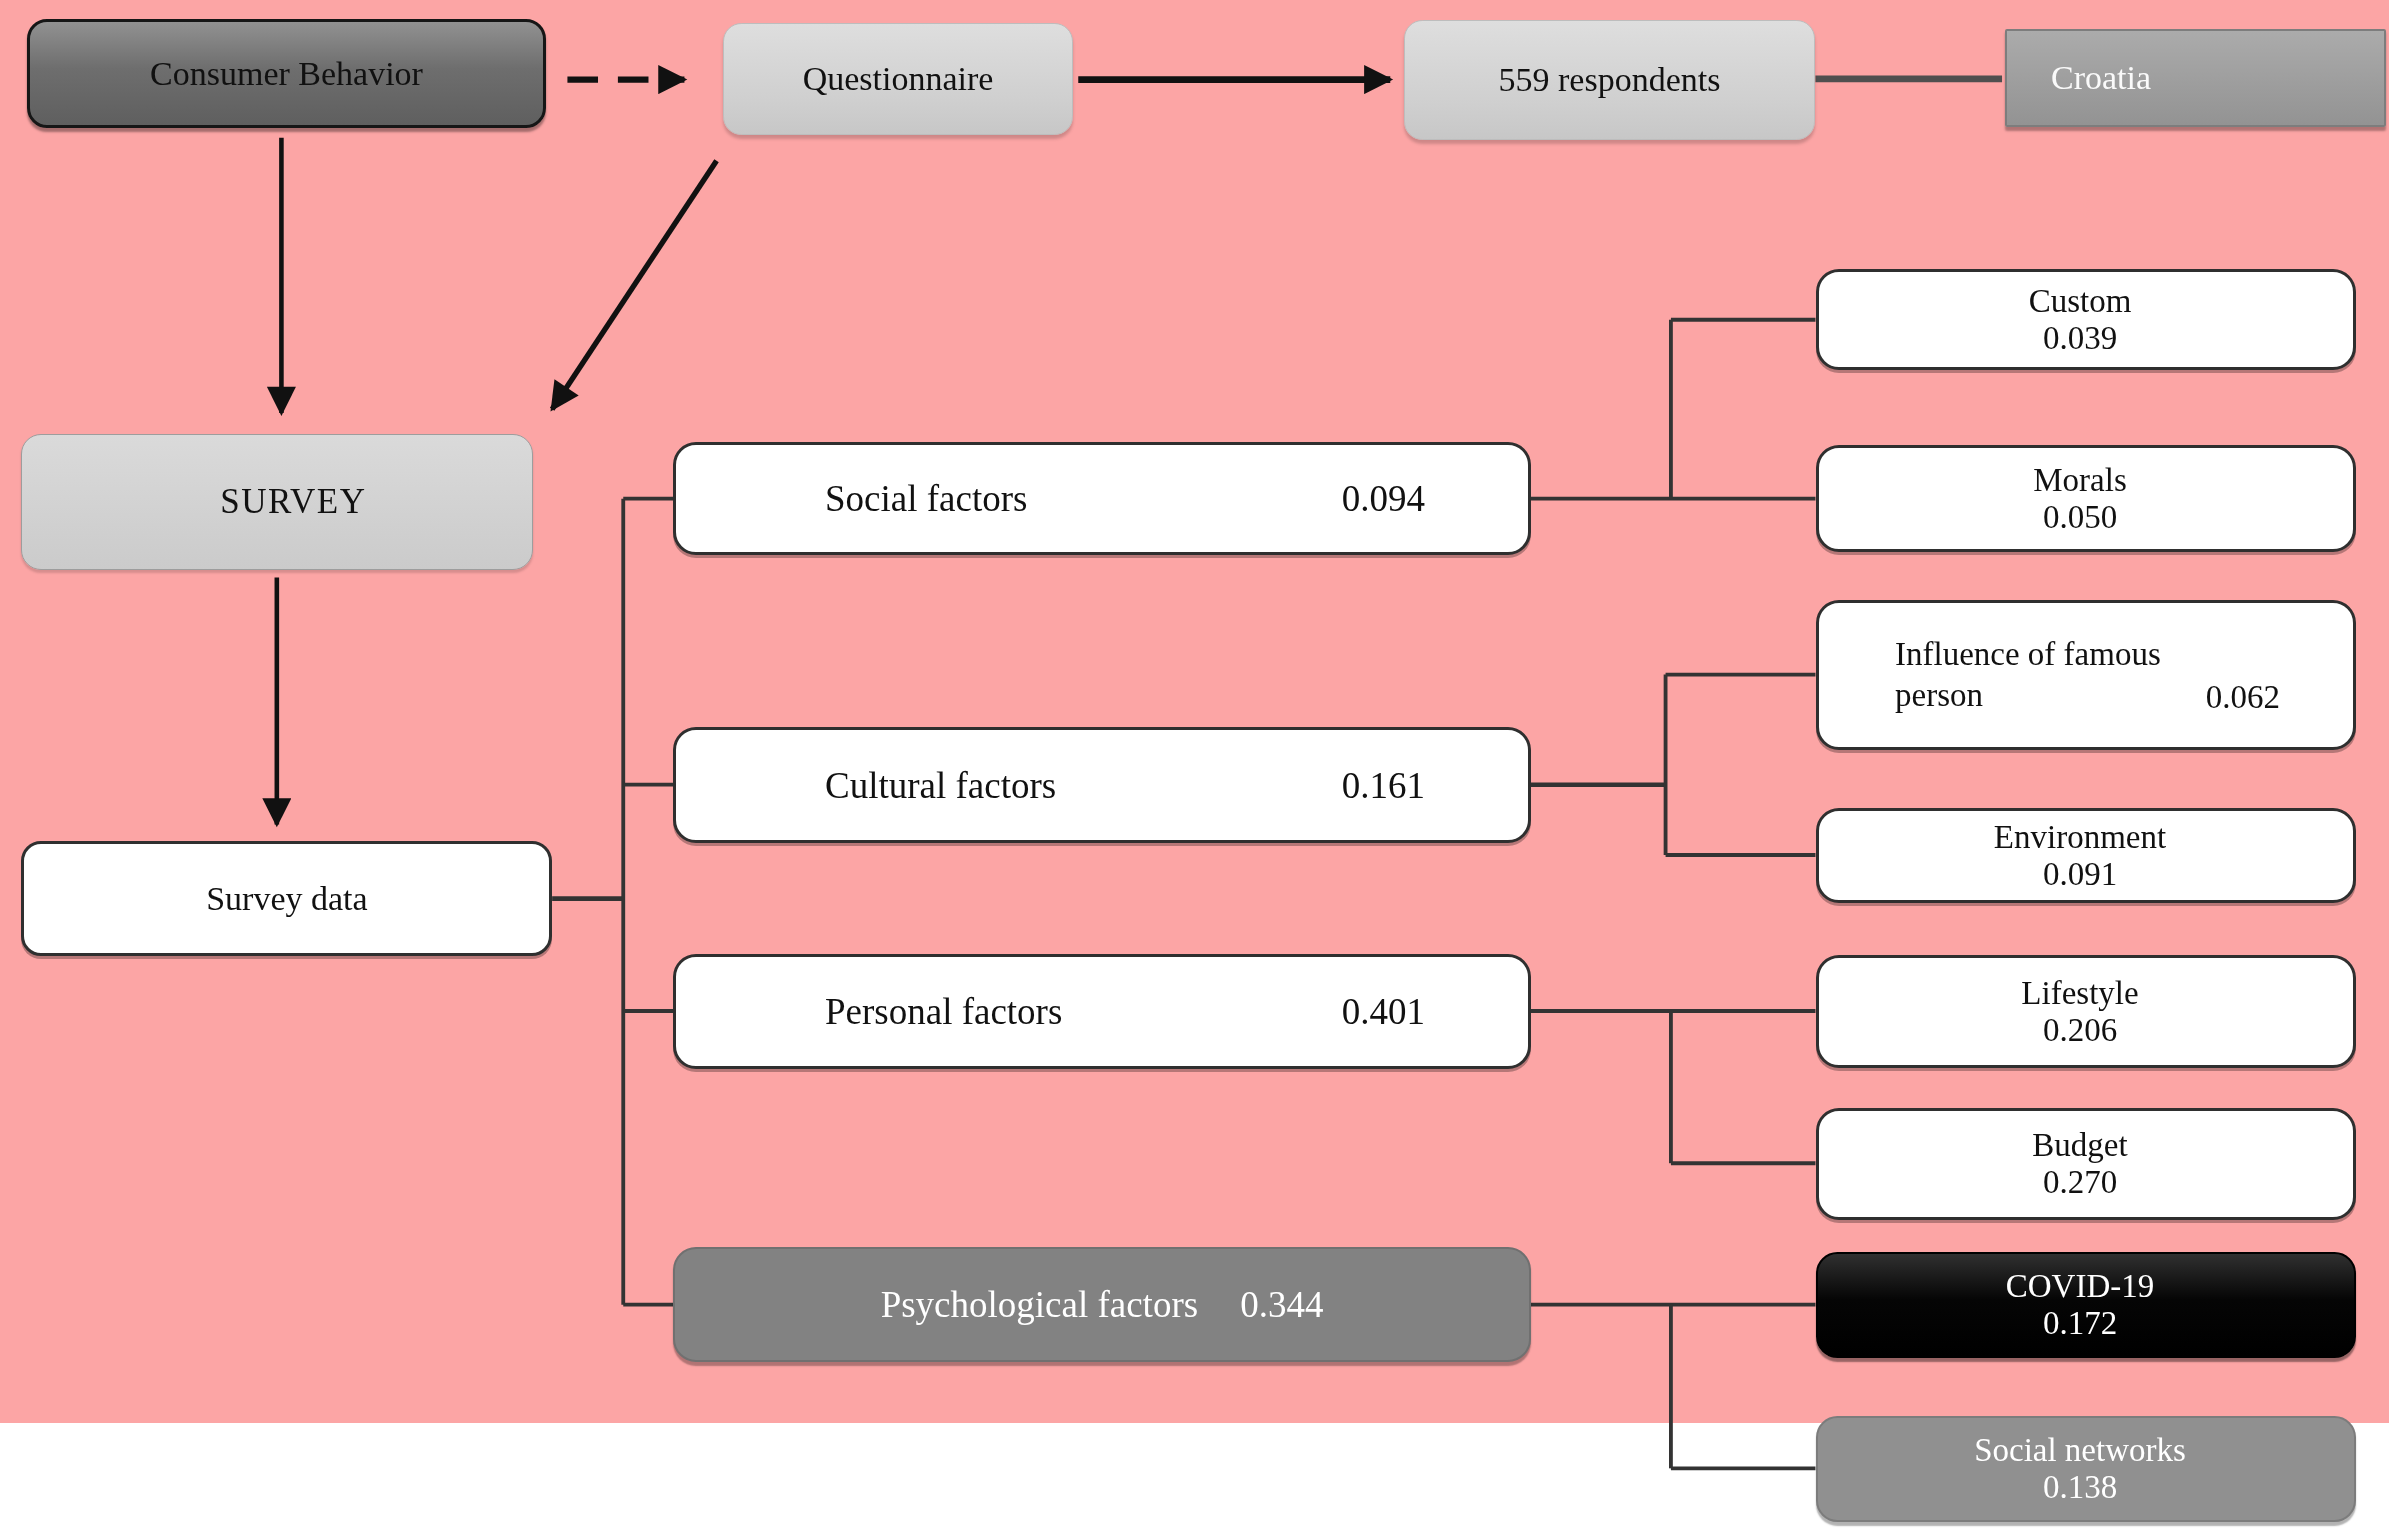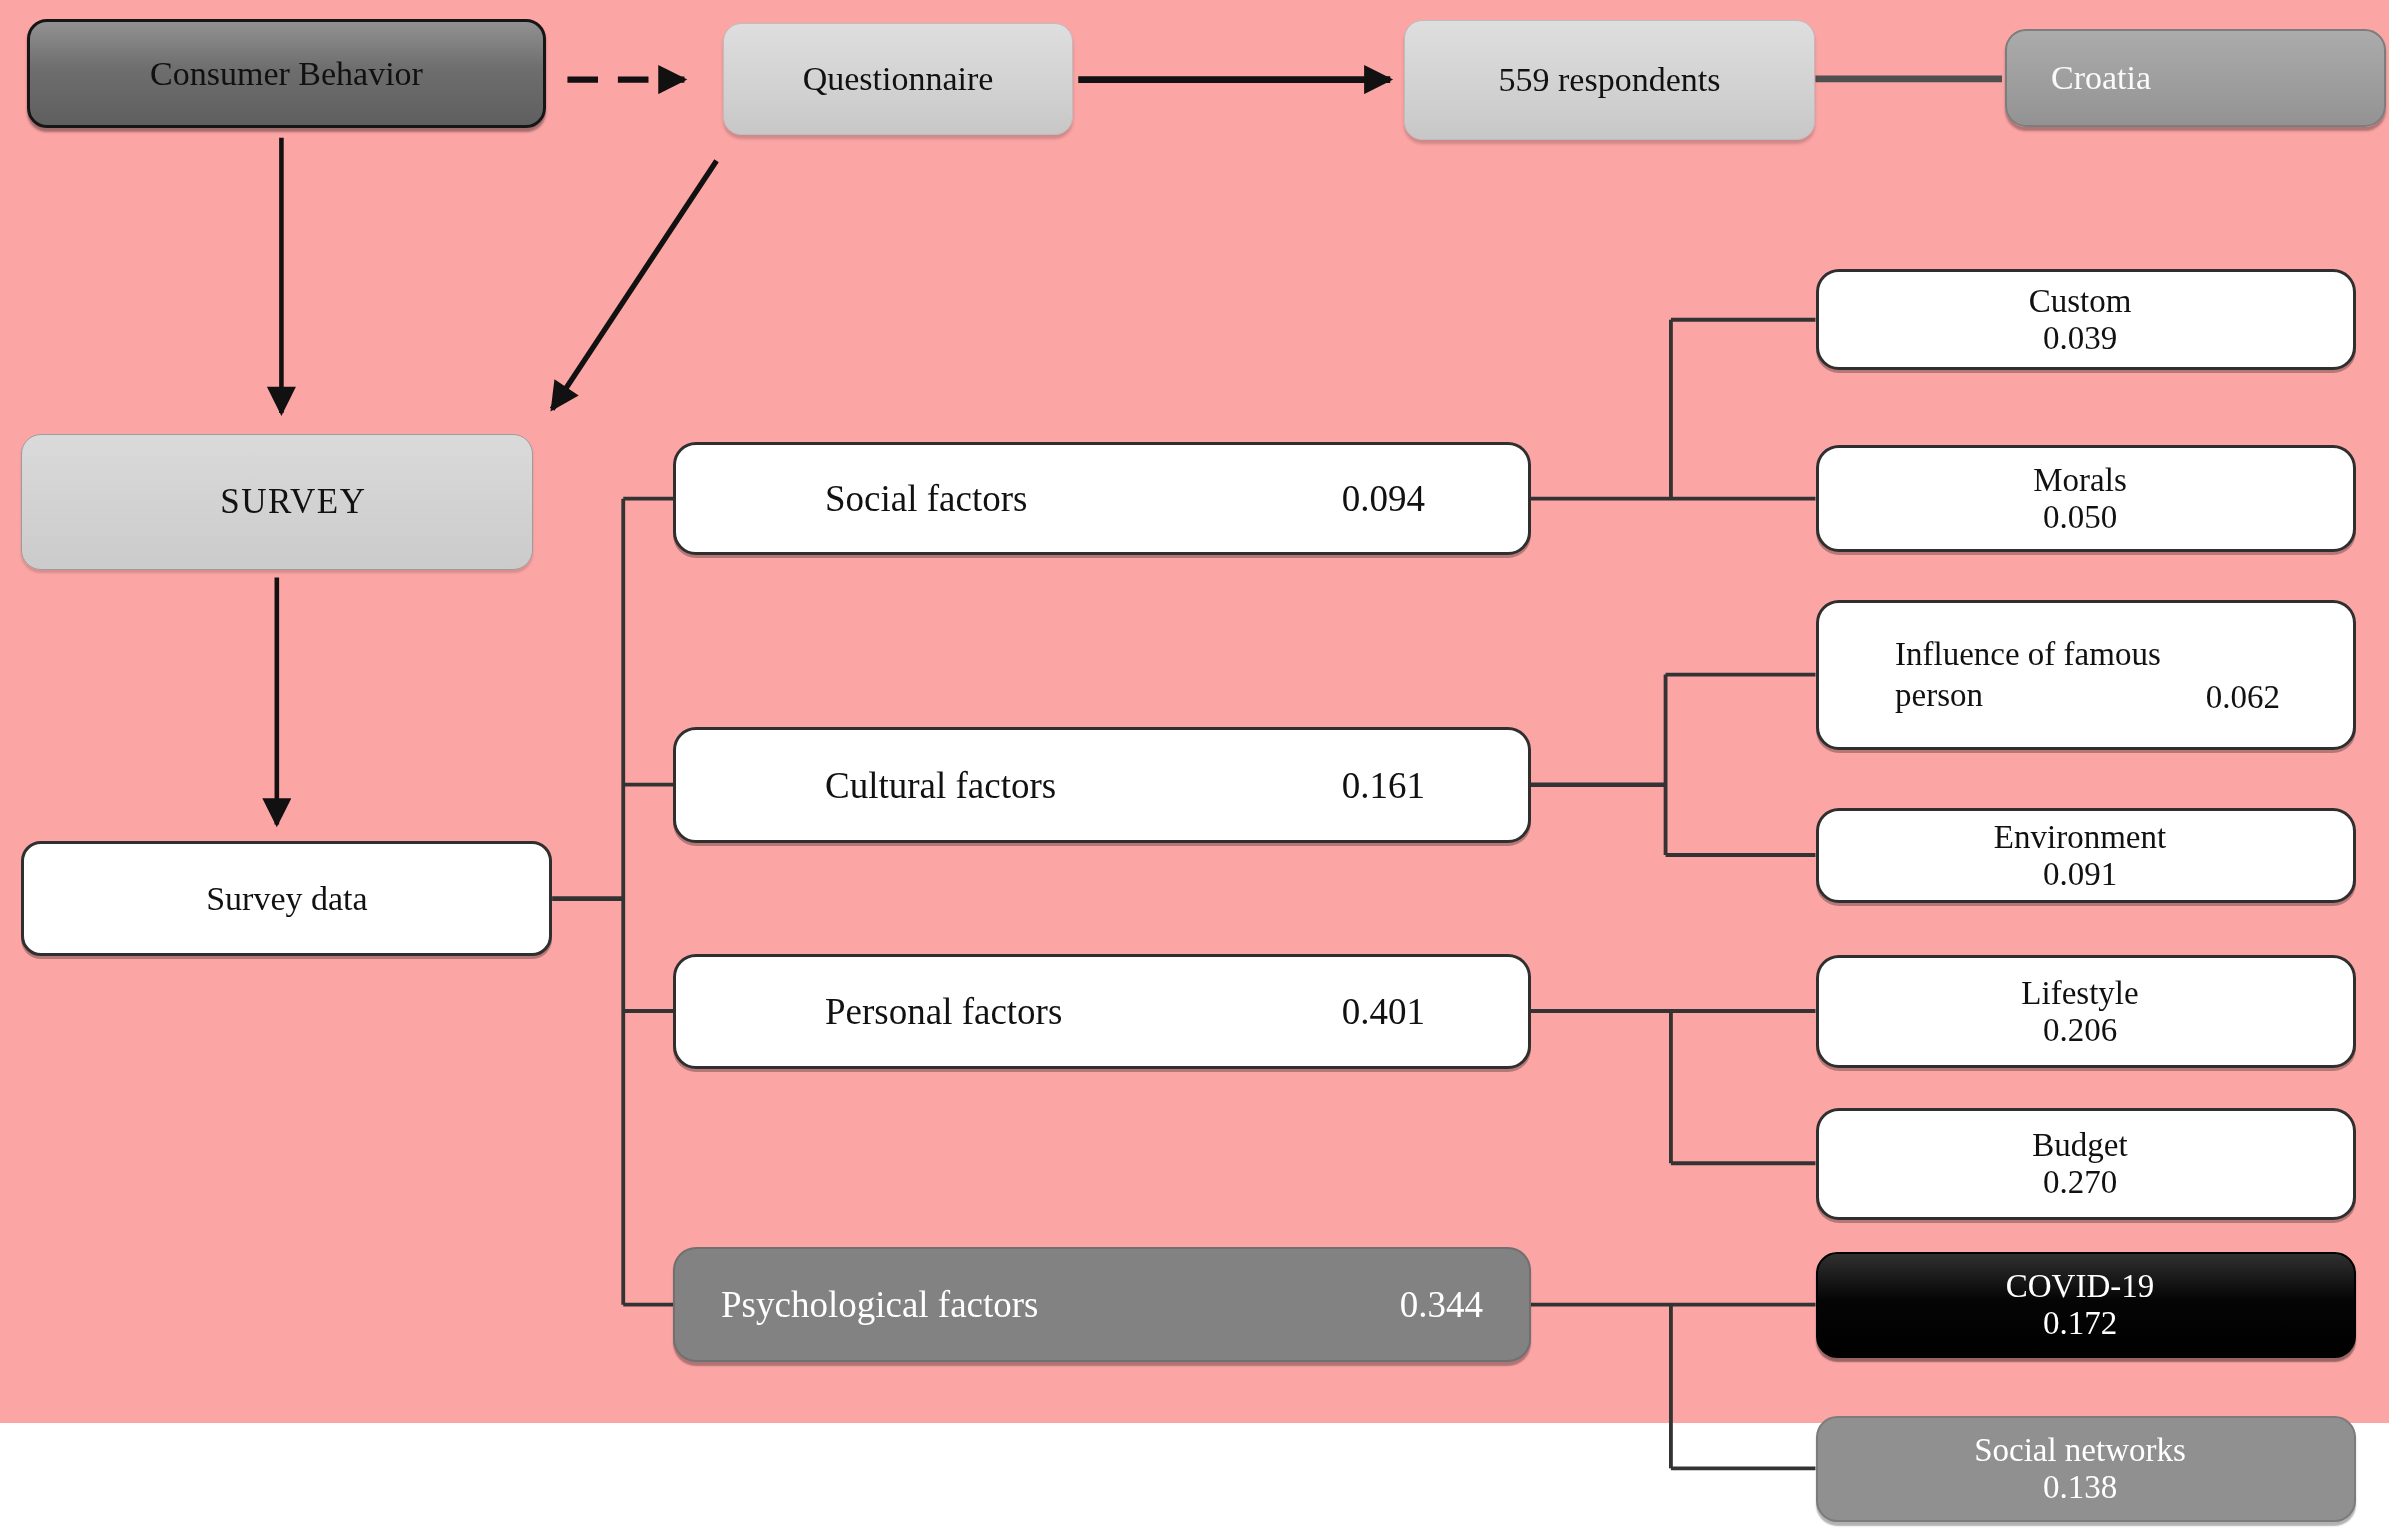--- a/index.html
+++ b/index.html
@@ -35,21 +35,21 @@
   .box--survey {
     background: linear-gradient(180deg, #dadada 0%, #cbcbcb 100%);
     border: 1.5px solid #9d9d9d;
     border-radius: 20px;
     box-shadow: 0 2.3px 2.3px rgba(0,0,0,0.15);
     padding-left: 32px;
   }
   .box--gray {
     background: linear-gradient(180deg, #ababab 0%, #939393 100%);
     border: 2.3px solid #7d7d7d;
-    border-radius: 21px;
+    border-radius: 2px;
     color: #fafafa;
     box-shadow: 0 3.1px 2.3px rgba(0,0,0,0.3);
   }
   .box--white {
     background: #ffffff;
     border: 3.1px solid #2f2f2f;
     border-radius: 23px;
     box-shadow: 0 3.1px 0 rgba(0,0,0,0.28);
   }
   .box--psych {
@@ -86,20 +86,21 @@
     font-size: 37px;
     padding: 0 103px 0 149px;
     box-sizing: border-box;
   }
   .row--sub {
     font-size: 33px;
     padding: 0 88px 0 76px;
     flex-direction: column;
   }
   .row--psych {
+    justify-content: center;
     gap: 42px;
     padding: 0 46px;
     font-size: 37px;
   }
   .row--wrap {
     align-items: flex-end;
     font-size: 33px;
     padding: 0 73px 0 76px;
   }
   .row--wrap .lbl { max-width: 306px; line-height: 1.25; }

